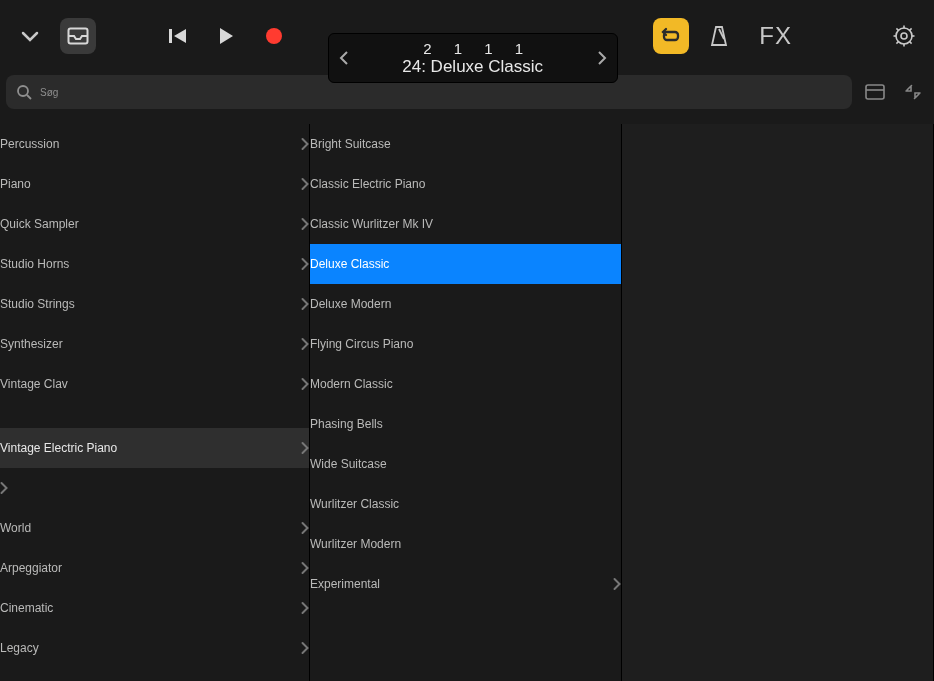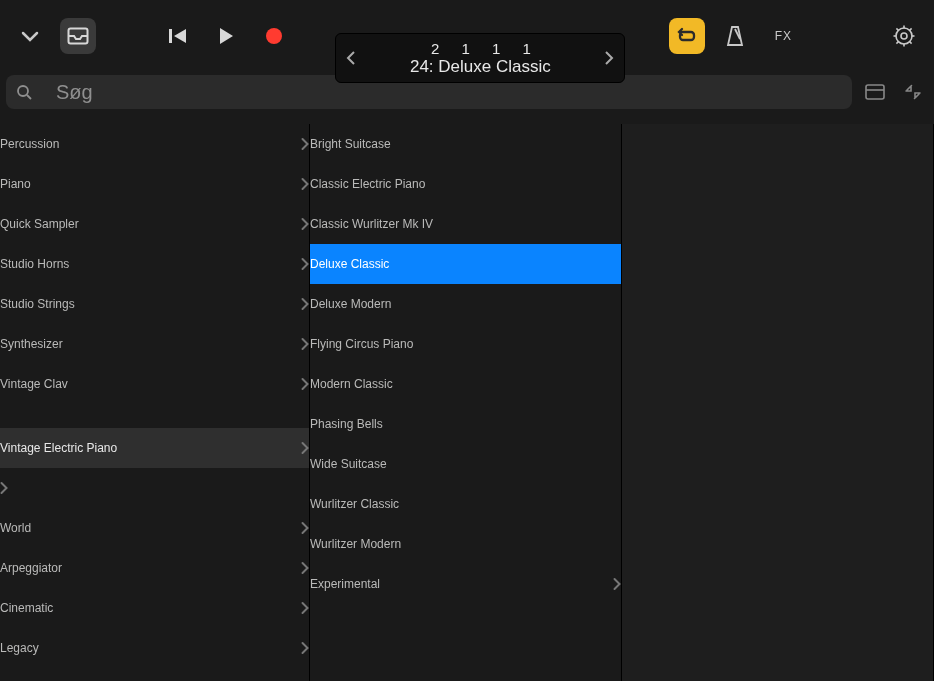--- a/index.html
+++ b/index.html
@@ -41,33 +41,33 @@
     border-radius:6px;
     display:flex; align-items:center;
     position:relative;
     color:#d8d8d8;
   }
   .lcd-arrow { width:30px; display:flex; align-items:center; justify-content:center; color:#9a9a9a;}
   .lcd-body { flex:1; text-align:center; line-height:1.15; }
   .lcd-top { font-size:15px; letter-spacing:9px; color:#e8e8e8; padding-left:10px;}
   .lcd-bottom { font-size:17px; color:#e8e8e8; }
 
-  .fx-label { font-size:12px; color:#c8c8c8; letter-spacing:1px; padding:0 10px;text-align:right;}
+  .fx-label { font-size:24px; color:#c8c8c8; letter-spacing:1px; padding:0 10px;text-align:right;}
 
   
   .search-row {
     height:40px; display:flex; align-items:center; gap:8px; padding:0 6px 0 6px;
   }
   .search-box {
     flex:1; background:#2b2b2b; border-radius:8px; height:34px;
     display:flex; align-items:center; padding:0 10px; color:#9f9f9f;
   }
   .search-box input {
     flex:1; background:transparent; border:none; outline:none; color:#d8d8d8;
-    font-size:20px; margin-left:24px;
+    font-size:10px; margin-left:8px;
   }
   .search-box input::placeholder { color:#8f8f8f; }
   .tiny-btn {
     width:30px; height:30px; display:flex; align-items:center; justify-content:center;
     color:#888;
   }
 
   
   .browser {
     position:absolute; top:124px; bottom:0; left:0; right:0;

